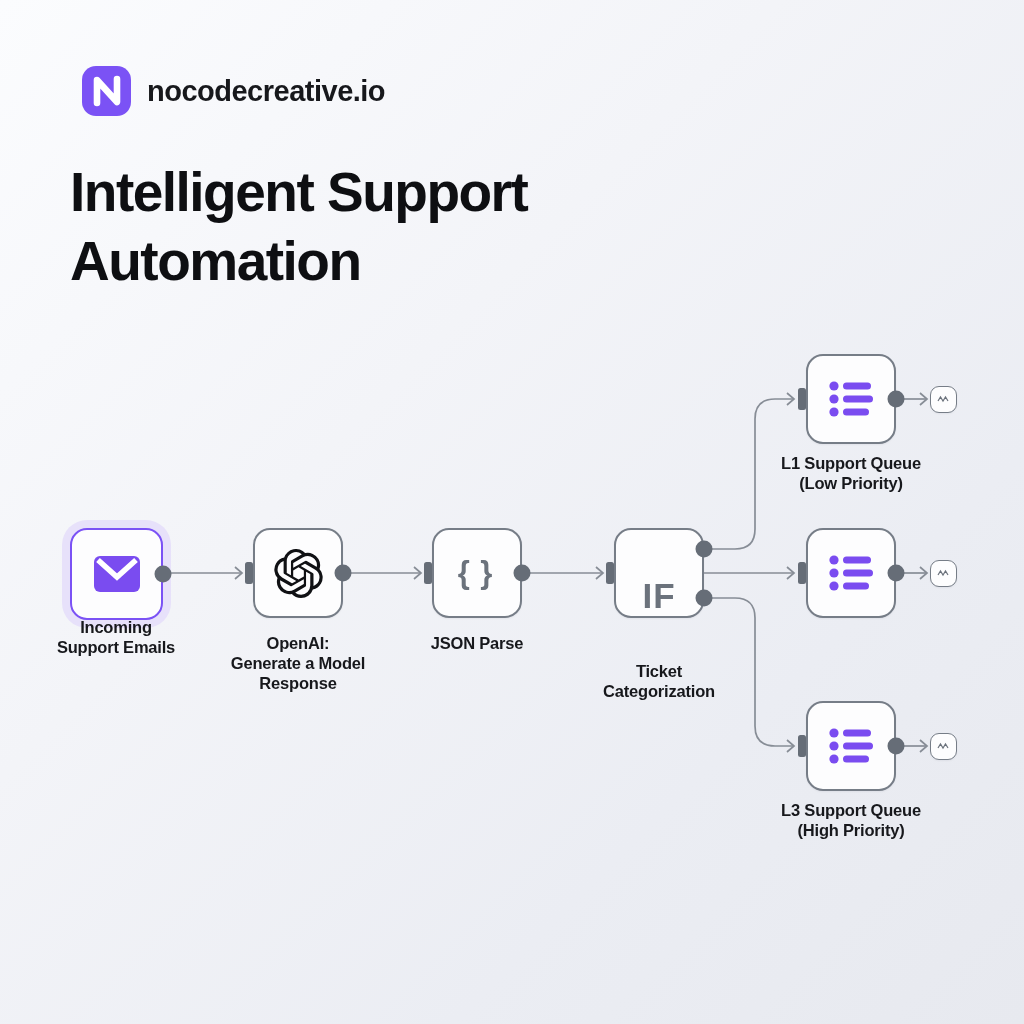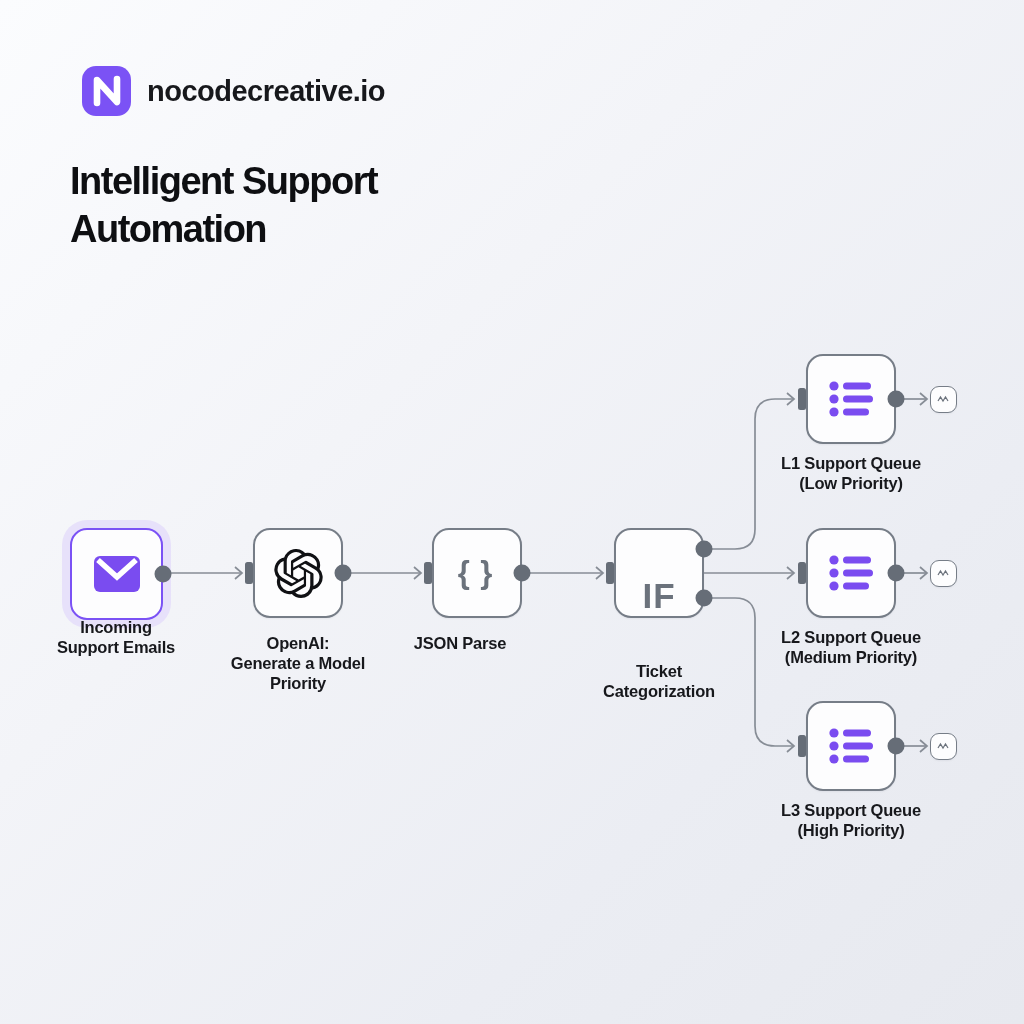--- a/index.html
+++ b/index.html
@@ -13,21 +13,21 @@
   
   .brand-row{position:absolute;left:70px;top:66px;display:flex;align-items:center;gap:16px;padding-left:12px;}
   .logo-mark{
     width:49px;height:50px;border-radius:14px;background:#7b52f5;
     display:flex;align-items:center;justify-content:center;flex:0 0 auto;
   }
   .brand-name{font-size:29px;font-weight:700;color:#17181c;letter-spacing:-0.5px;}
   
   .page-title{
     position:absolute;left:70px;top:158px;width:640px;margin:0;
-    font-size:38px;line-height:1.26;font-weight:800;color:#0e0f12;
+    font-size:55px;line-height:1.26;font-weight:800;color:#0e0f12;
     letter-spacing:-1.5px;white-space:pre-line;
   }
   
   .node{
     position:absolute;width:90px;height:90px;box-sizing:border-box;
     background:#fdfdfe;border:2px solid #767d87;border-radius:17px;
     display:flex;align-items:center;justify-content:center;
     box-shadow:0 1px 2px rgba(20,20,40,0.05);
   }
   .node.selected{
@@ -72,26 +72,26 @@
   <div class="node-label" style="left:116px;top:617px;text-align:center;">Incoming
 Support Emails</div>
 
   <div class="node" style="left:253px;top:528px;">
     <svg width="49" height="49" viewBox="0 0 24 24">
       <path fill="#101114" d="M22.2819 9.8211a5.9847 5.9847 0 0 0-.5157-4.9108 6.0462 6.0462 0 0 0-6.5098-2.9A6.0651 6.0651 0 0 0 4.9807 4.1818a5.9847 5.9847 0 0 0-3.9977 2.9 6.0462 6.0462 0 0 0 .7427 7.0966 5.98 5.98 0 0 0 .511 4.9107 6.051 6.051 0 0 0 6.5146 2.9001A5.9847 5.9847 0 0 0 13.2599 24a6.0557 6.0557 0 0 0 5.7718-4.2058 5.9894 5.9894 0 0 0 3.9977-2.9001 6.0557 6.0557 0 0 0-.7475-7.073zm-9.022 12.6081a4.4755 4.4755 0 0 1-2.8764-1.0408l.1419-.0804 4.7783-2.7582a.7948.7948 0 0 0 .3927-.6813v-6.7369l2.02 1.1686a.071.071 0 0 1 .038.0522v5.5826a4.504 4.504 0 0 1-4.4945 4.4942zm-9.6607-4.1254a4.4708 4.4708 0 0 1-.5346-3.0137l.142.0852 4.783 2.7582a.7712.7712 0 0 0 .7806 0l5.8428-3.3685v2.3324a.0804.0804 0 0 1-.0332.0615L9.74 19.9502a4.4992 4.4992 0 0 1-6.1408-1.6464zM2.3408 7.8956a4.485 4.485 0 0 1 2.3655-1.9728V11.6a.7664.7664 0 0 0 .3879.6765l5.8144 3.3543-2.0201 1.1685a.0757.0757 0 0 1-.071 0l-4.8303-2.7865A4.504 4.504 0 0 1 2.3408 7.8956zm16.5963 3.8558L13.1038 8.364 15.1192 7.2a.0757.0757 0 0 1 .071 0l4.8303 2.7913a4.4944 4.4944 0 0 1-.6765 8.1042v-5.6772a.79.79 0 0 0-.407-.667zm2.0107-3.0231l-.142-.0852-4.7735-2.7818a.7759.7759 0 0 0-.7854 0L9.409 9.2297V6.8974a.0662.0662 0 0 1 .0284-.0615l4.8303-2.7866a4.4992 4.4992 0 0 1 6.6802 4.66zM8.3065 12.863l-2.02-1.1638a.0804.0804 0 0 1-.038-.0567V6.0742a4.4992 4.4992 0 0 1 7.3757-3.4537l-.142.0805L8.704 5.459a.7948.7948 0 0 0-.3927.6813zm1.0976-2.3654l2.602-1.4998 2.6069 1.4998v2.9994l-2.5974 1.4997-2.6067-1.4997Z"></path>
     </svg>
   </div>
   <div class="node-label" style="left:298px;top:633px;">OpenAI:
 Generate a Model
-Priority</div>
+Response</div>
 
   <div class="node" style="left:432px;top:528px;">
     <div class="braces-glyph">{ }</div>
   </div>
-  <div class="node-label" style="left:460px;top:633px;">JSON Parse</div>
+  <div class="node-label" style="left:477px;top:633px;">JSON Parse</div>
 
   <div class="node" style="left:614px;top:528px;align-items:flex-end;">
     <div class="if-glyph">IF</div>
   </div>
   <div class="node-label" style="left:659px;top:661px;">Ticket
 Categorization</div>
 
   <div class="node" style="left:806px;top:354px;">
     <svg width="46" height="40" viewBox="0 0 46 40">
       <circle cx="6" cy="7" r="4.6" fill="#7a4cf0"></circle>
@@ -108,22 +108,20 @@
   <div class="node" style="left:806px;top:528px;">
     <svg width="46" height="40" viewBox="0 0 46 40">
       <circle cx="6" cy="7" r="4.6" fill="#7a4cf0"></circle>
         <rect x="15" y="3.5" width="28" height="7" rx="3.5" fill="#7a4cf0"></rect>
       <circle cx="6" cy="20" r="4.6" fill="#7a4cf0"></circle>
         <rect x="15" y="16.5" width="30" height="7" rx="3.5" fill="#7a4cf0"></rect>
       <circle cx="6" cy="33" r="4.6" fill="#7a4cf0"></circle>
         <rect x="15" y="29.5" width="26" height="7" rx="3.5" fill="#7a4cf0"></rect>
     </svg>
   </div>
-  <div class="node-label" style="left:851px;top:627px;">L2 Support Queue
-(Medium Priority)</div>
 
   <div class="node" style="left:806px;top:701px;">
     <svg width="46" height="40" viewBox="0 0 46 40">
       <circle cx="6" cy="7" r="4.6" fill="#7a4cf0"></circle>
         <rect x="15" y="3.5" width="28" height="7" rx="3.5" fill="#7a4cf0"></rect>
       <circle cx="6" cy="20" r="4.6" fill="#7a4cf0"></circle>
         <rect x="15" y="16.5" width="30" height="7" rx="3.5" fill="#7a4cf0"></rect>
       <circle cx="6" cy="33" r="4.6" fill="#7a4cf0"></circle>
         <rect x="15" y="29.5" width="26" height="7" rx="3.5" fill="#7a4cf0"></rect>
     </svg>

